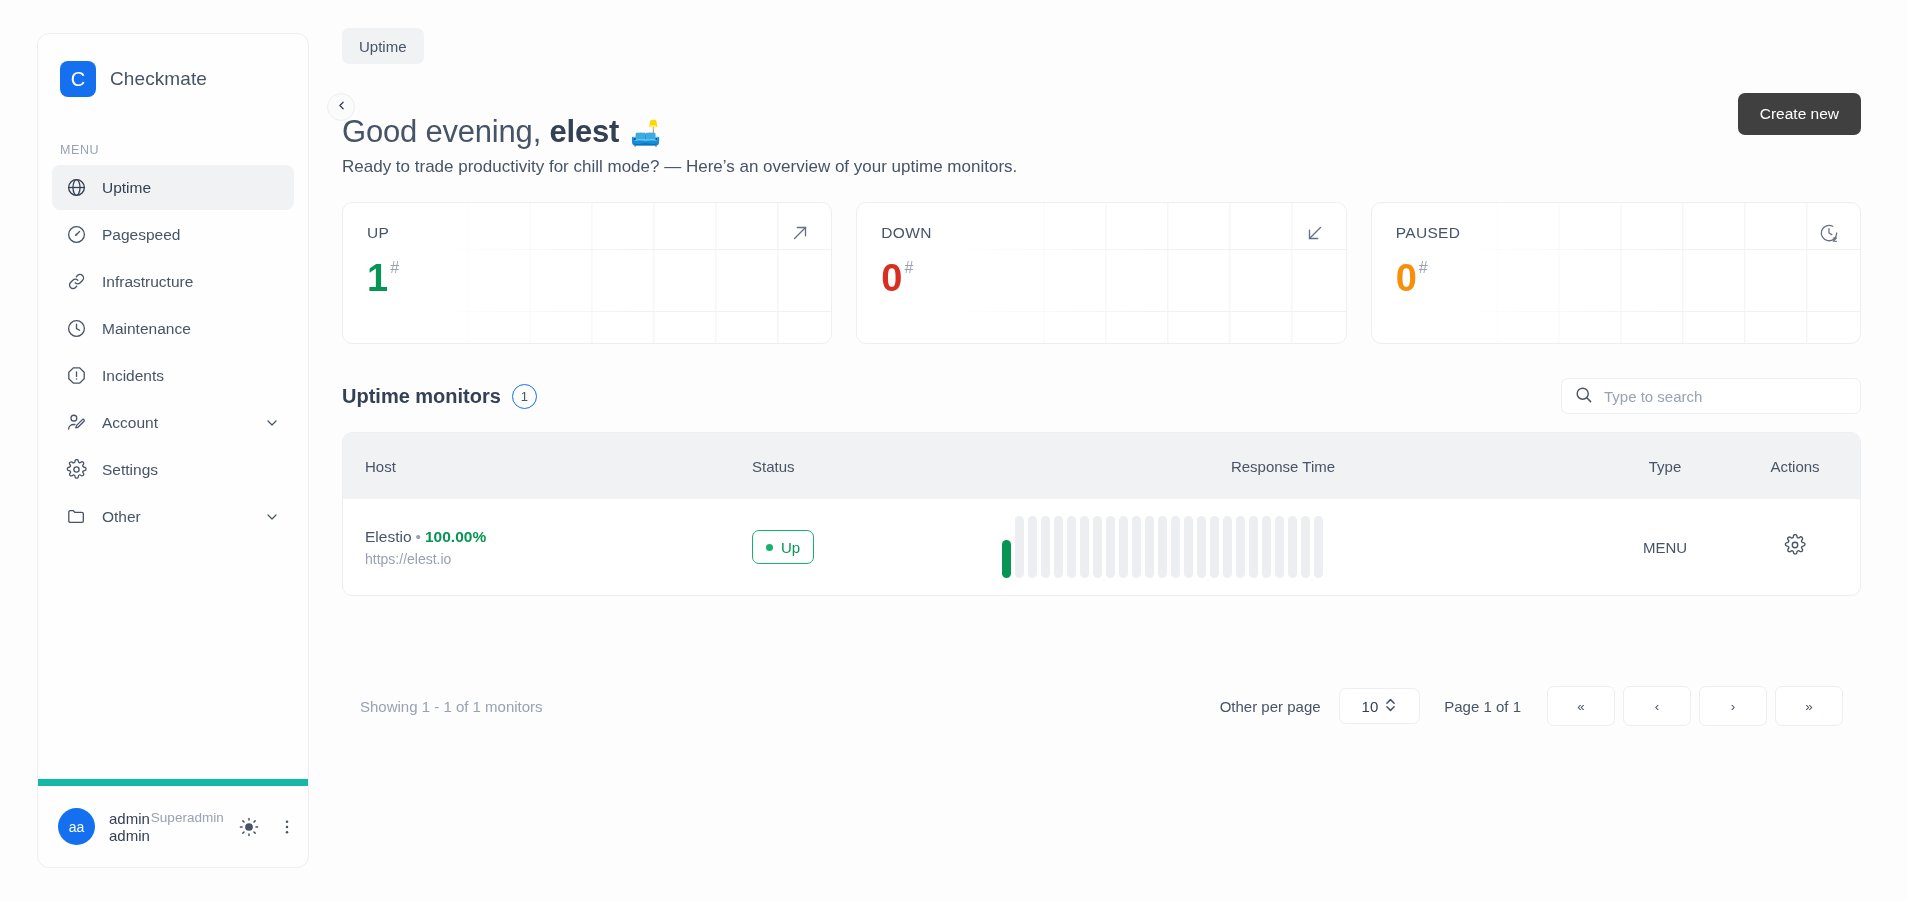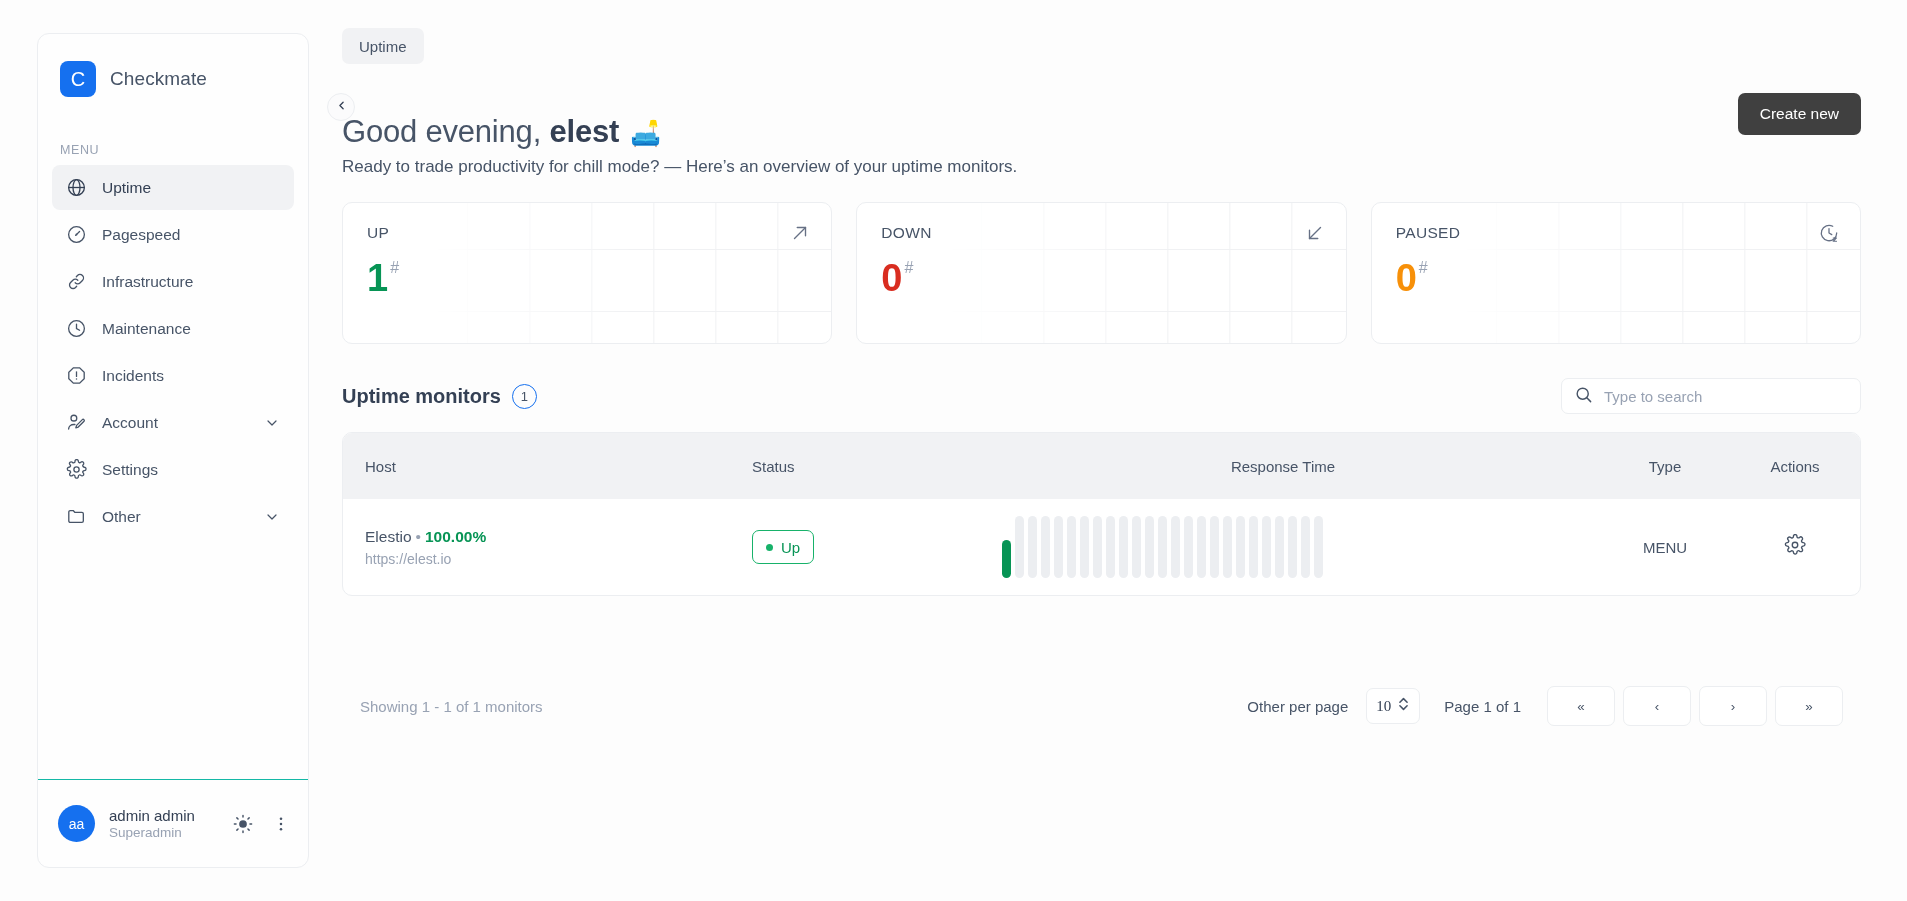--- a/index.html
+++ b/index.html
@@ -47,31 +47,31 @@
     position: relative;
   }
   .nav-item.active { background: #f1f2f4; color: #344054; }
   .nav-icon { width: 21px; height: 21px; flex: 0 0 21px; display:flex; align-items:center; justify-content:center; }
   .nav-icon svg { width: 21px; height: 21px; display:block; }
   .nav-chev { margin-left: auto; width: 16px; height: 16px; display:flex; align-items:center; justify-content:center; }
   .nav-chev svg { width: 16px; height: 16px; }
 
   .sidebar-spacer { flex: 1 1 auto; }
   .profile {
-    border-top: 1px solid #14b8a6;
+    border-top: 7px solid #14b8a6;
     height: 88px; display: flex; align-items: center;
     padding: 0 18px 0 20px; gap: 14px;
   }
   .avatar {
     width: 37px; height: 37px; border-radius: 50%;
     background: #1570ef; color: #fff; font-size: 14px;
     display: flex; align-items: center; justify-content: center;
     flex: 0 0 37px;
   }
-  .profile-text { display: flex; flex-direction: column; gap: 1px; }
+  .profile-text { display: flex; flex-direction: row; gap: 1px; }
   .profile-name { font-size: 15px; color: #344054; }
   .profile-role { font-size: 13.5px; color: #98a2b3; }
   .profile-actions { margin-left: auto; display: flex; align-items: center; gap: 18px; }
   .icon-btn { cursor: pointer; display:flex; align-items:center; justify-content:center; }
 
   .collapse-btn {
     position: absolute; left: 327px; top: 93px;
     width: 28px; height: 28px; border-radius: 50%;
     background: #fbfbfc; border: 1px solid #eceef1;
     display: flex; align-items: center; justify-content: center;
@@ -203,22 +203,22 @@
   .footer {
     display: flex; align-items: center;
     margin-top: 90px; padding: 0 18px 0 18px;
   }
   .showing { font-size: 15px; color: #98a2b3; }
   .pager { margin-left: auto; display: flex; align-items: center; gap: 18px; }
   .rows-label { font-size: 15px; color: #475467; }
   .rows-select {
     display: flex; align-items: center; gap: 6px;
     border: 1px solid #eceef1; border-radius: 7px;
-    height: 36px; padding: 0 9px; background: #fff; cursor: pointer;
-    font-size: 15px; color: #344054; font-family: Liberation Serif, serif;
+    height: 36px; padding: 0 22px; background: #fff; cursor: pointer;
+    font-size: 15px; color: #344054;
   }
   .page-label { font-size: 15px; color: #475467; margin-left: 6px; }
   .pg-group { display: flex; gap: 8px; margin-left: 8px; }
   .pg-btn {
     width: 68px; height: 40px;
     border: 1px solid #eceef1; border-radius: 7px;
     background: #fff; cursor: pointer;
     display: flex; align-items: center; justify-content: center;
     color: #475467;
   }

